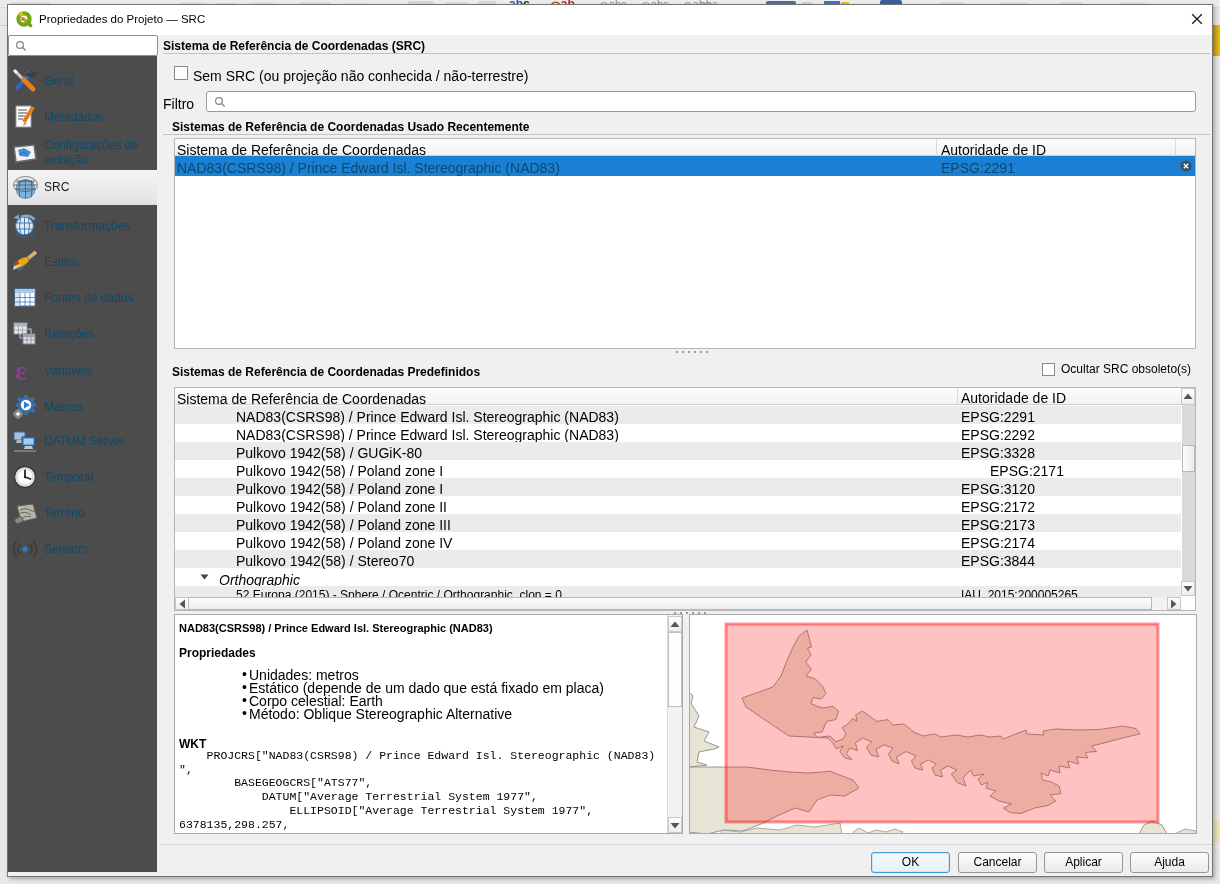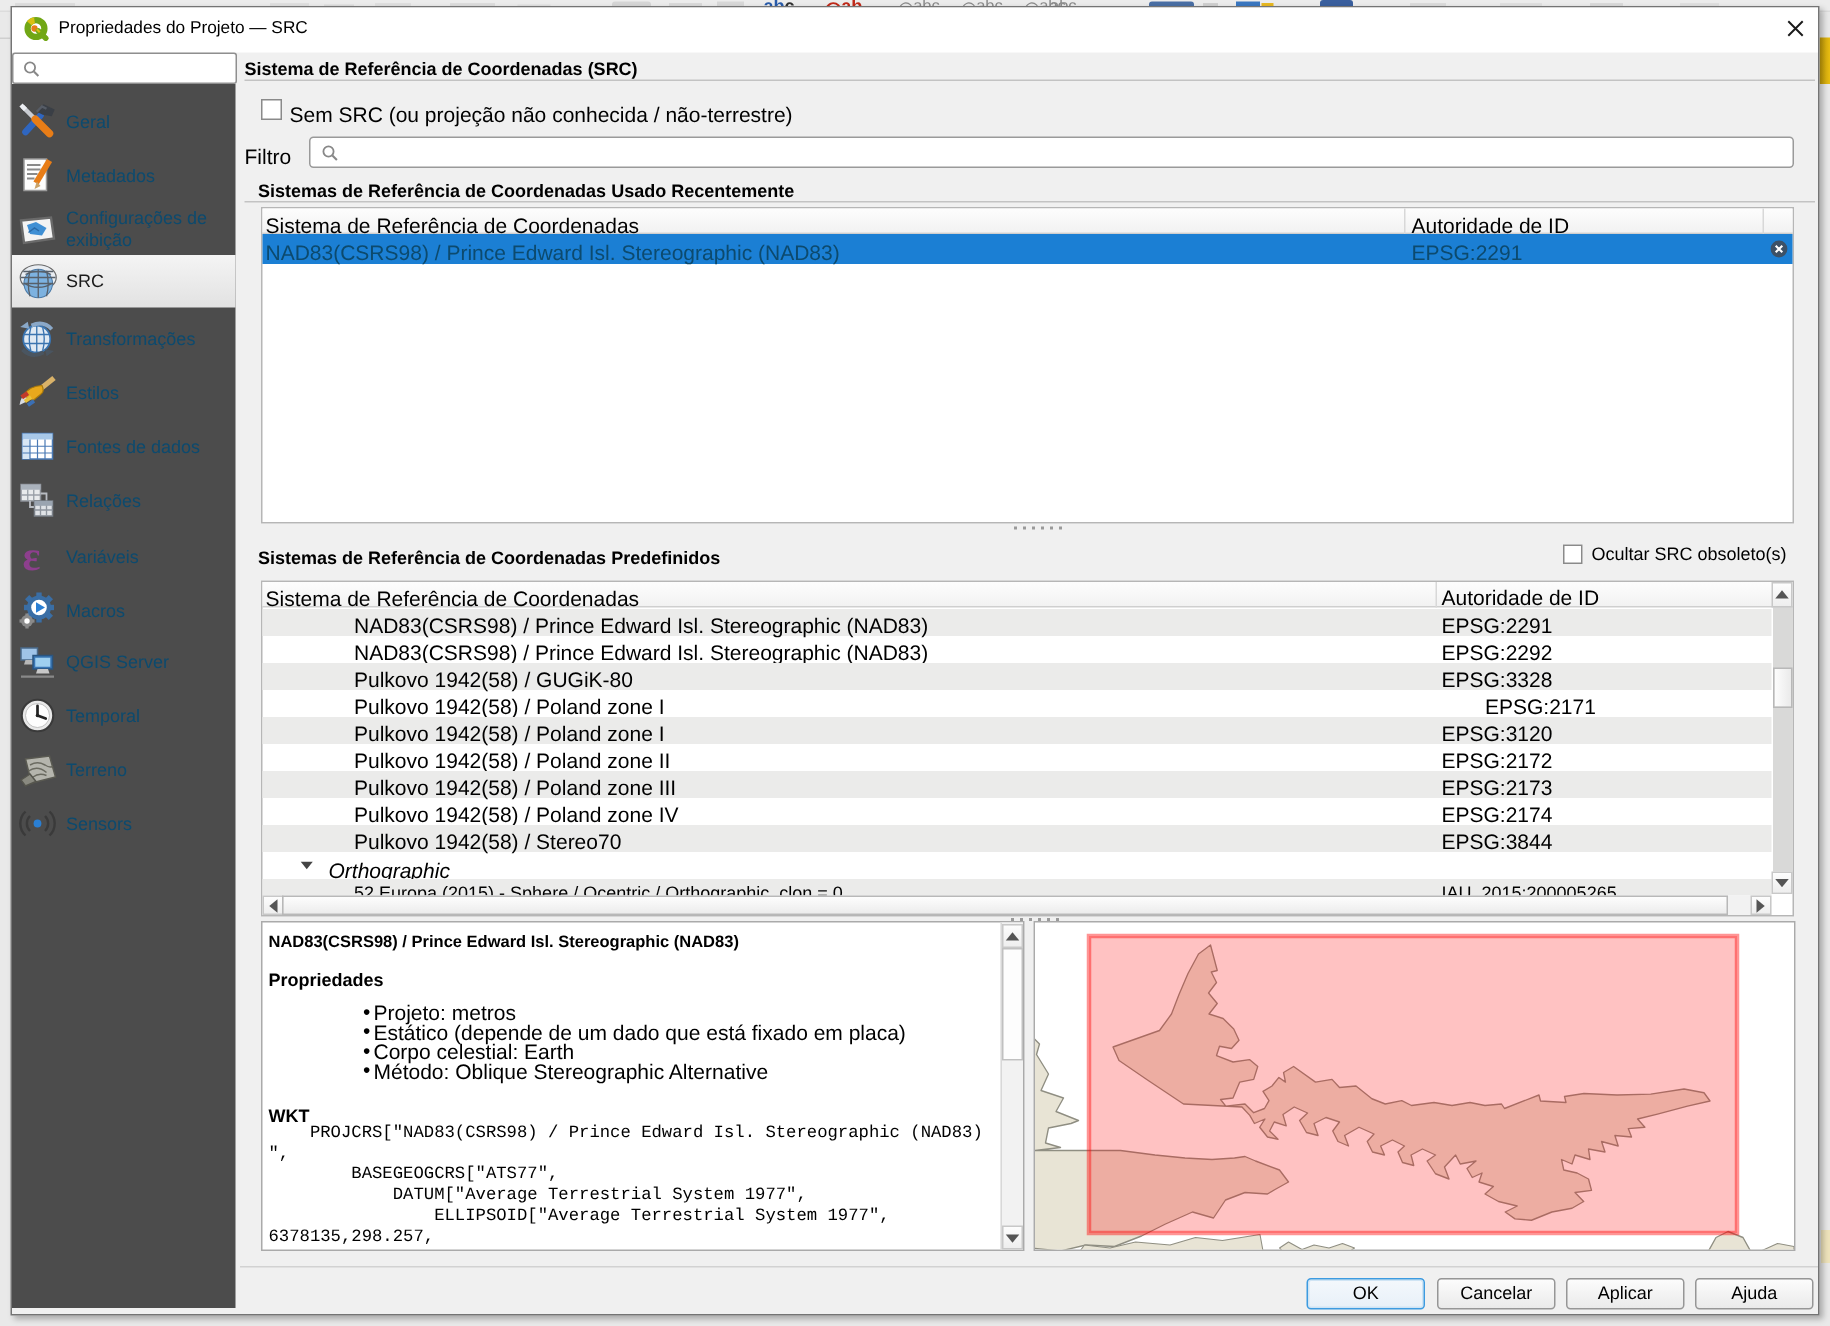--- a/index.html
+++ b/index.html
@@ -161,21 +161,21 @@
 </svg>
 <div class="abs wtxt" style="left:44px;top:400px;">Macros</div>
 <svg class="abs" style="left:12px;top:428px" width="26" height="26" viewBox="0 0 26 26">
   <rect x="2" y="4" width="11" height="8" fill="#9fc4e8" stroke="#4a6a8a"></rect>
   <path d="M5 12 h5 l1 3 h-7 Z" fill="#b8b8b8"></path>
   <rect x="10" y="9" width="13" height="9" fill="#3a77b5" stroke="#2a5580"></rect>
   <rect x="11.5" y="10.5" width="10" height="6" fill="#9fd0f0"></rect>
   <path d="M13 18 h7 l1 3 h-9 Z" fill="#c8c8c8"></path>
   <path d="M2 23 h22" stroke="#888" stroke-width="1.5"></path>
 </svg>
-<div class="abs wtxt" style="left:44px;top:434px;">QGIS Server</div>
+<div class="abs wtxt" style="left:44px;top:434px;">DATUM Server</div>
 <svg class="abs" style="left:12px;top:464px" width="26" height="26" viewBox="0 0 26 26">
   <circle cx="13" cy="13" r="10.5" fill="#e8e8e8" stroke="#3a3a3a" stroke-width="1.4"></circle>
   <circle cx="13" cy="13" r="8" fill="#fdfdfd" stroke="#bbb" stroke-width="0.6"></circle>
   <path d="M13 13 L13 6.5 M13 13 L18.5 15" stroke="#222" stroke-width="1.8" stroke-linecap="round"></path>
   <circle cx="13" cy="13" r="1.2" fill="#222"></circle>
 </svg>
 <div class="abs wtxt" style="left:44px;top:470px;">Temporal</div>
 <svg class="abs" style="left:12px;top:500px" width="26" height="26" viewBox="0 0 26 26">
   <path d="M5 6 L21 4 L25 18 L9 22 Z" fill="#b5b5ad" stroke="#5a5a52"></path>
   <path d="M8 10 q5 -3 10 0 q3 2 5 1 M7 14 q6 -4 12 1 M10 18 q4 -3 9 -1" stroke="#6a6a60" stroke-width="1" fill="none"></path>
@@ -281,21 +281,21 @@
     <path d="M6.5 5 L1 0.5 L1 9.5 Z" fill="#555"></path>
   </svg>
 <div class="abs" style="left:188px;top:597px;width:964px;height:13px;background:linear-gradient(180deg,#fdfdfd,#ececec);border:1px solid #b8b8b8;"></div>
 
 <div class="abs" style="left:674px;top:611.5px;width:34px;height:2px;background:repeating-linear-gradient(90deg,#9a9a9a 0 2px,transparent 2px 6px);"></div>
 
 <div class="abs" style="left:174px;top:614px;width:509px;height:220px;background:#fff;border:1px solid #aaaaaa;"></div>
 <div class="abs b" style="left:179px;top:622px;font-size:11px;">NAD83(CSRS98) / Prince Edward Isl. Stereographic (NAD83)</div>
 <div class="abs b" style="left:179px;top:646px;">Propriedades</div>
 <div class="abs t11" style="left:249px;top:669px;line-height:13px;">
-<div>Projeto: metros</div>
+<div>Unidades: metros</div>
 <div>Estático (depende de um dado que está fixado em placa)</div>
 <div>Corpo celestial: Earth</div>
 <div>Método: Oblique Stereographic Alternative</div>
 </div>
 <div class="abs" style="left:242px;top:668px;line-height:13px;font-size:14px;">•<br>•<br>•<br>•</div>
 <div class="abs b" style="left:179px;top:737px;">WKT</div>
 <pre class="abs" style="left:179px;top:749px;font-family:'Liberation Mono',monospace;font-size:11.5px;line-height:13.7px;">    PROJCRS["NAD83(CSRS98) / Prince Edward Isl. Stereographic (NAD83)
 ",
         BASEGEOGCRS["ATS77",
             DATUM["Average Terrestrial System 1977",

